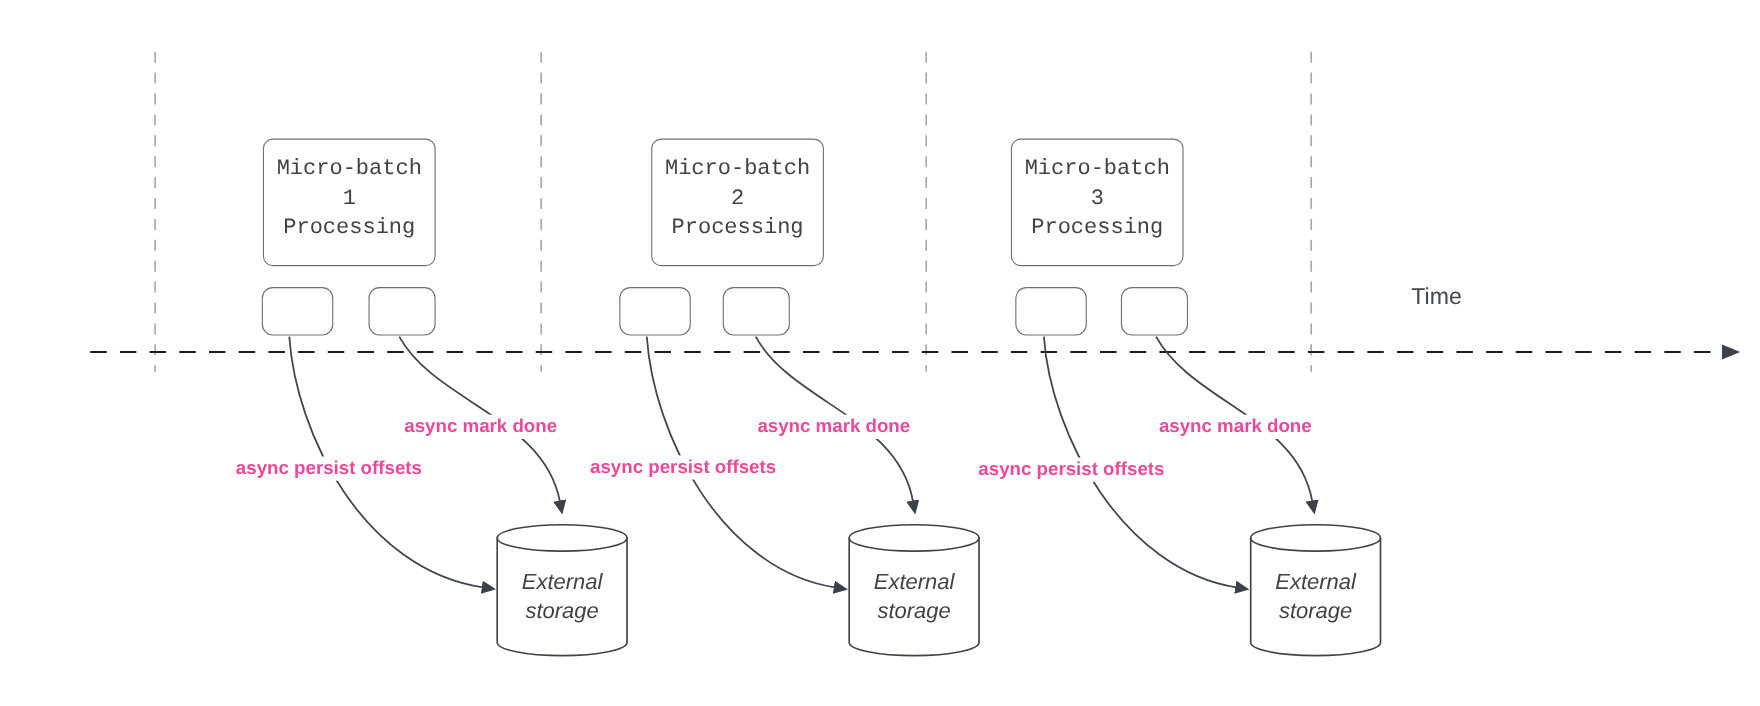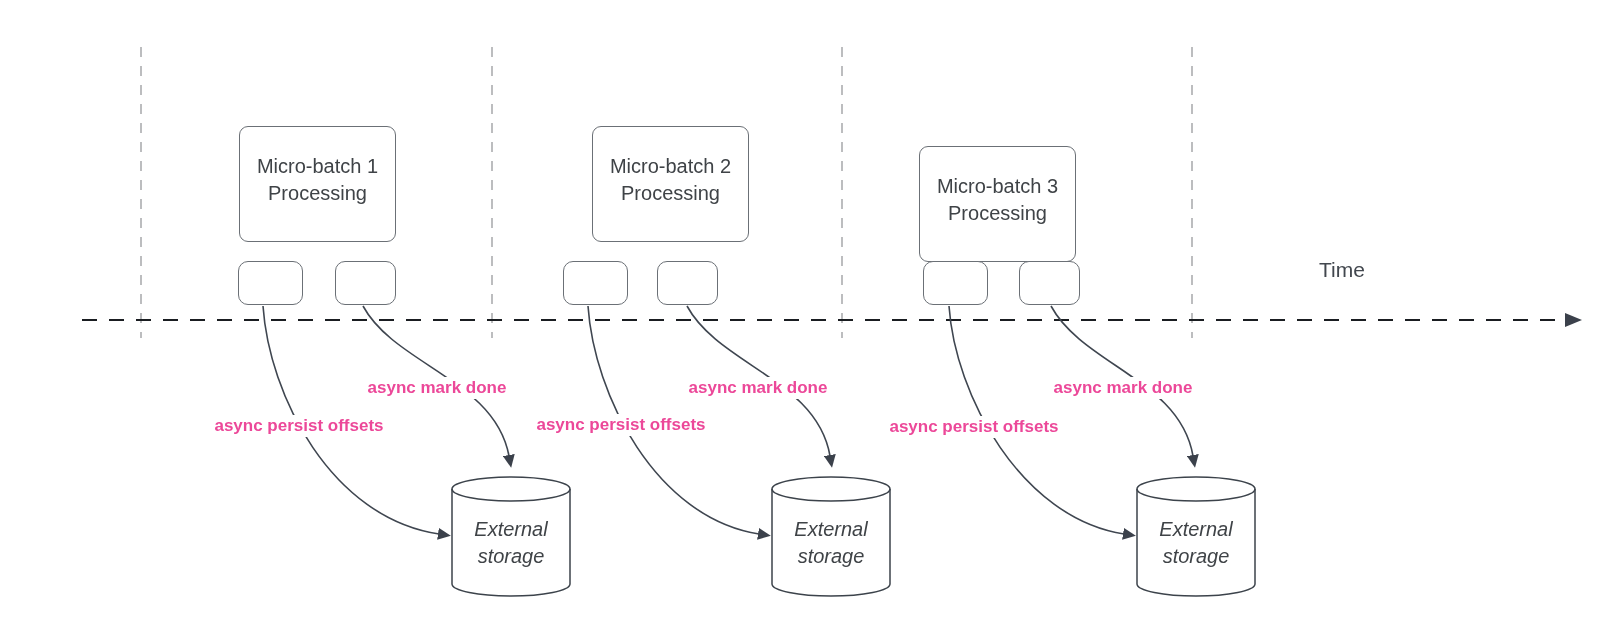--- a/index.html
+++ b/index.html
@@ -26,20 +26,21 @@
     background: #ffffff;
     display: flex;
     flex-direction: column;
     align-items: center;
     justify-content: center;
     padding-bottom: 8px;
     color: #3f4347;
     font-size: 20px;
     line-height: 27px;
     text-align: center;
+    font-family: Liberation Mono, monospace;
   }
   .port {
     position: absolute;
     box-sizing: border-box;
     height: 44px;
     border: 1.5px solid #6b7076;
     border-radius: 10px;
     background: #ffffff;
   }
   .arrow-label {
@@ -135,28 +136,28 @@
   </div>
   <div class="port" style="left:563px; top:261px; width:65px;"></div>
   <div class="port" style="left:657px; top:261px; width:61px;"></div>
   <div class="arrow-label" style="left:621px; top:425px;">async persist offsets</div>
   <div class="arrow-label" style="left:758px; top:388px;">async mark done</div>
   <div class="cyl-label" style="left:772px; top:516px;">
     <div>External</div>
     <div>storage</div>
   </div>
 
-  <div class="node" style="left:919px; top:126px;margin-top:20px;">
+  <div class="node" style="left:919px; top:126px;">
     <div>Micro-batch 3</div>
     <div>Processing</div>
   </div>
   <div class="port" style="left:923px; top:261px; width:65px;"></div>
   <div class="port" style="left:1019px; top:261px; width:61px;"></div>
   <div class="arrow-label" style="left:974px; top:427px;">async persist offsets</div>
   <div class="arrow-label" style="left:1123px; top:388px;">async mark done</div>
   <div class="cyl-label" style="left:1137px; top:516px;">
     <div>External</div>
     <div>storage</div>
   </div>
 
-  <div class="time-label" style="left:1342px; top:270px;">Time</div>
+  <div class="time-label" style="left:1306px; top:270px;">Time</div>
 
 </div>
 
 </body></html>

